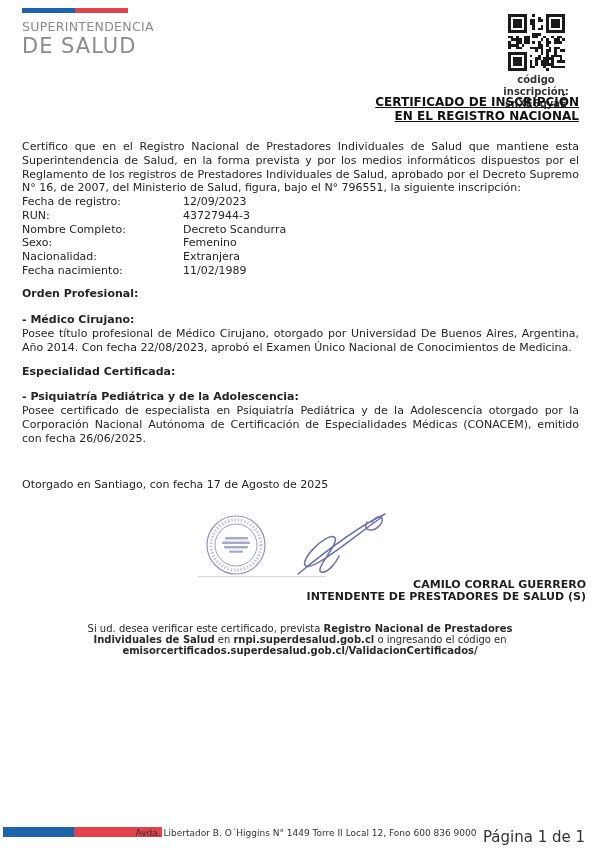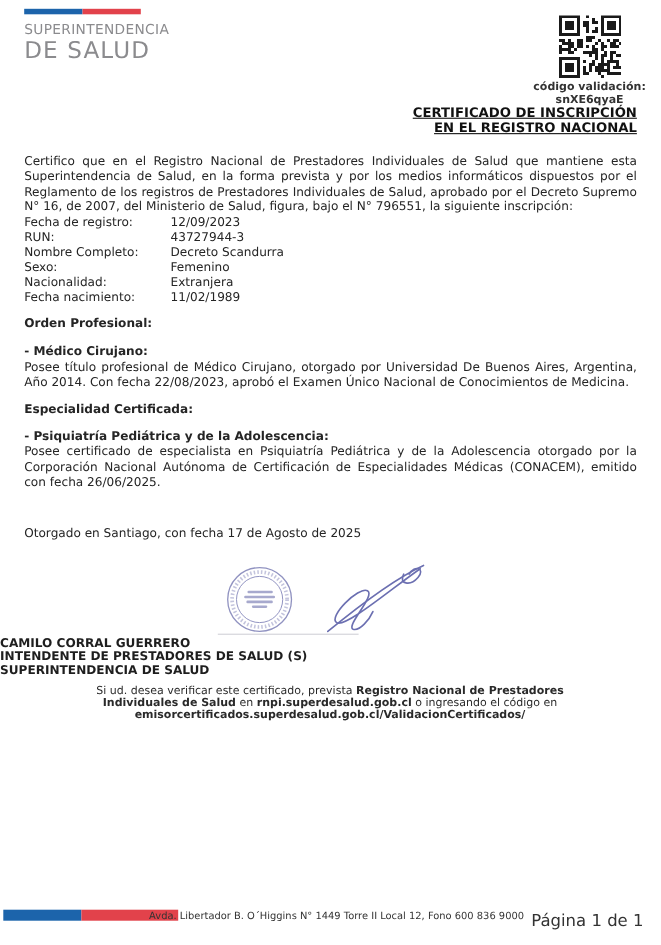--- a/index.html
+++ b/index.html
@@ -16,29 +16,29 @@
   .logo-l2 { margin-top:0px; font-size:21px; letter-spacing:1px; color:#8b8b8e; }
   .qr-block { position:absolute; top:14px; left:484px; width:104px; text-align:center; }
   .qr-block svg { display:block; margin:0 auto; }
   .qr-caption { margin-top:3px; font-size:10px; font-weight:bold; color:#333; line-height:12px; }
   
   #content { position:absolute; top:96px; left:22px; width:557px; font-size:11px; line-height:13.8px; }
   .title { text-align:right; font-size:12px; font-weight:bold; line-height:13.5px; color:#111; }
   .title div { text-decoration:underline; }
   .intro { margin:17px 0 0; text-align:justify; }
   .fields { margin-top:0px; }
-  .field-row { display:flex; line-height:13.7px; }
+  .field-row { display:flex; line-height:13.7px;gap:28px; }
   .field-label { width:133px; flex:0 0 133px; }
   .section-heading { margin:10px 0 0; font-weight:bold; }
   .section-item { margin:12px 0 0; font-weight:bold; }
   .section-body { margin:0; text-align:justify; }
   .issued { margin:32px 0 0; }
   
   .sig-graphic { position:absolute; top:511px; left:0; width:601px; text-align:center; }
-  .sig-names { position:absolute; top:579px; left:0; width:586px; text-align:left;
+  .sig-names { position:absolute; top:579px; left:0; width:586px; text-align:right;
                font-size:11px; font-weight:bold; line-height:12.4px; color:#1e1e1e; }
   .verify { position:absolute; top:624px; left:85px; width:430px; text-align:center;
             font-size:10px; line-height:10.9px; color:#2a2a2a; }
   .verify b { font-weight:bold; }
   
   .footer-bar { position:absolute; left:3px; top:827px; display:flex; height:10px; }
   .footer-bar .blue { width:71px; height:10px; background:#1c64ab; }
   .footer-bar .red  { width:88px; height:10px; background:#e2424b; }
   .footer-address { position:absolute; top:828px; left:132px; width:348px; text-align:center;
                     font-size:9px; color:#333; }
@@ -182,21 +182,21 @@
         <rect x="1" y="1" width="5" height="5" fill="#fff"></rect>
         <rect x="2" y="2" width="3" height="3"></rect>
         <rect x="14" y="0" width="7" height="7"></rect>
         <rect x="15" y="1" width="5" height="5" fill="#fff"></rect>
         <rect x="16" y="2" width="3" height="3"></rect>
         <rect x="0" y="14" width="7" height="7"></rect>
         <rect x="1" y="15" width="5" height="5" fill="#fff"></rect>
         <rect x="2" y="16" width="3" height="3"></rect>
       </svg>
     <div class="qr-caption">
-      <div>código validación:</div>
+      <div>código inscripción:</div>
       <div>snXE6qyaE</div>
     </div>
   </div>
 
   <div id="content">
     <div class="title">
       <div>CERTIFICADO DE INSCRIPCIÓN</div>
       <div>EN EL REGISTRO NACIONAL</div>
     </div>
 
@@ -258,21 +258,20 @@
         <path d="M112 63 C140 40 175 14 199 3"></path>
         <path d="M186 11 C191 2 201 6 194 14 C187 22 176 20 181 11"></path>
       </g>
       <rect x="12" y="65" width="128" height="1.2" fill="#d9d9de"></rect>
     </svg>
   </div>
 
   <div class="sig-names">
     <div>CAMILO CORRAL GUERRERO</div>
     <div>INTENDENTE DE PRESTADORES DE SALUD (S)</div>
-    <div>SUPERINTENDENCIA DE SALUD</div>
   </div>
 
   <div class="verify"><span>Si ud. desea verificar este certificado, prevista </span><b>Registro Nacional de Prestadores Individuales de Salud</b><span> en </span><b>rnpi.superdesalud.gob.cl</b><span> o ingresando el código en </span><b>emisorcertificados.superdesalud.gob.cl/ValidacionCertificados/</b></div>
 
   <div class="footer-bar">
     <div class="blue"></div>
     <div class="red"></div>
   </div>
   <div class="footer-address">Avda. Libertador B. O´Higgins N° 1449 Torre II Local 12, Fono 600 836 9000</div>
   <div class="footer-page">Página 1 de 1</div>

